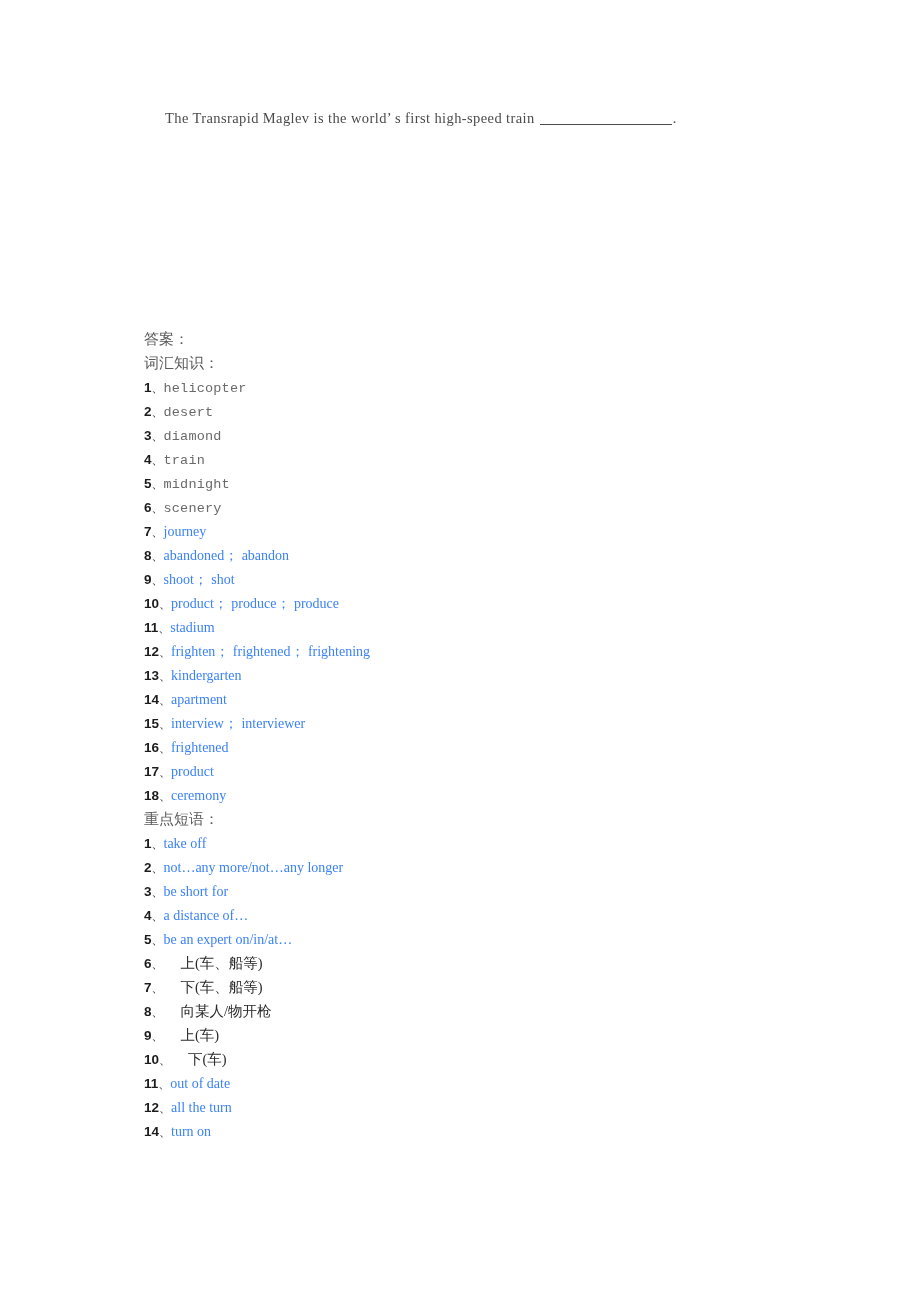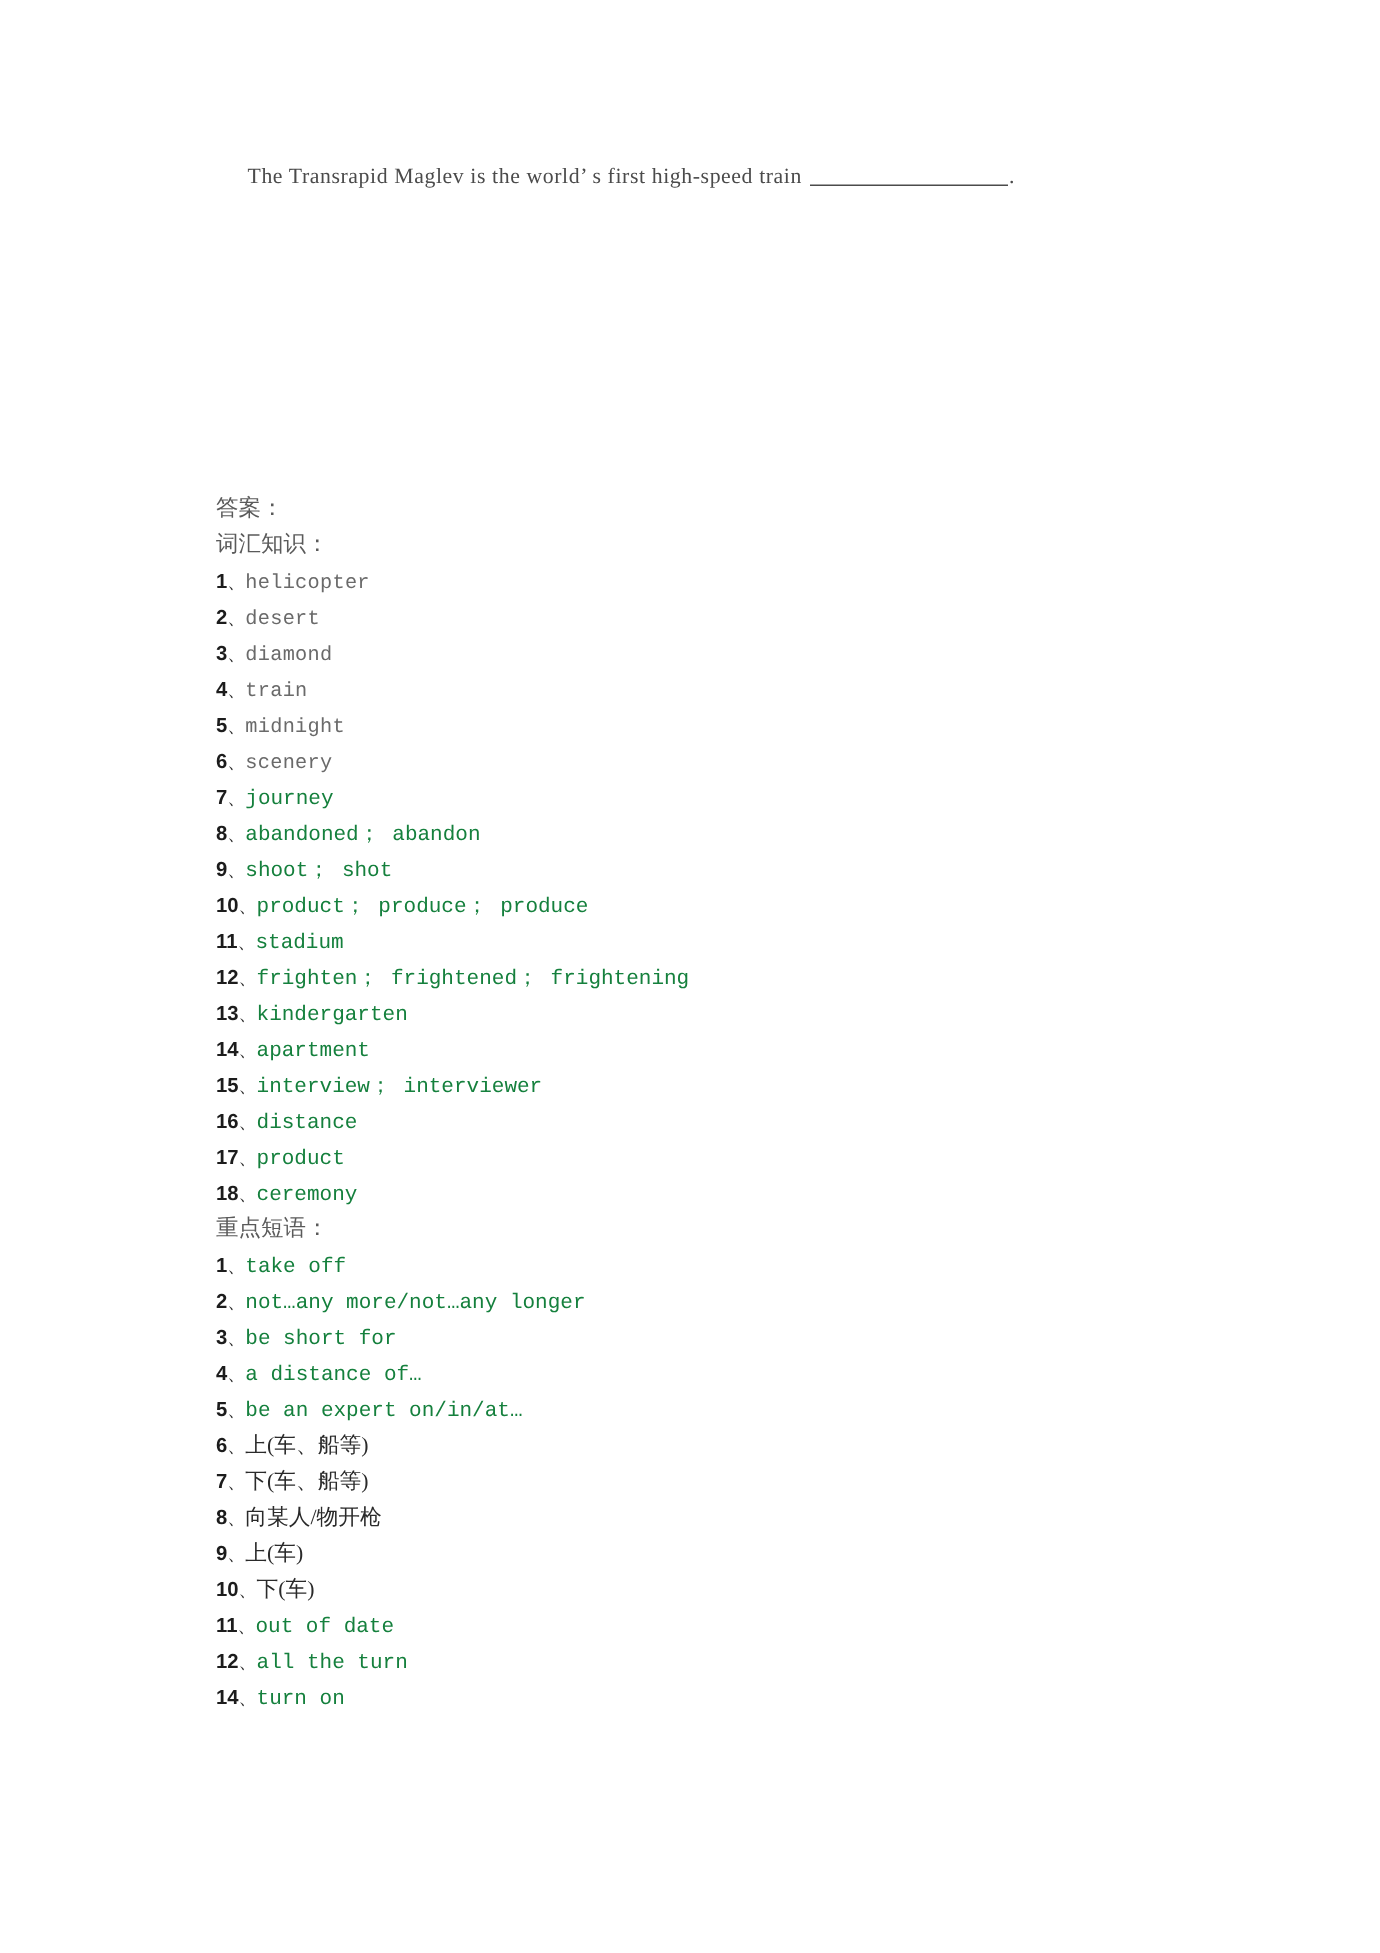--- a/index.html
+++ b/index.html
@@ -72,29 +72,30 @@
   }
   
   .item.serif .txt {
     font-family: "Liberation Mono", "DejaVu Sans Mono", monospace;
     font-size: 13.5px;
     color: #6a6a6a;
     letter-spacing: 0.2px;
   }
   
   .item.sans .txt {
-    font-family: Liberation Mono, monospace;
+    font-family: Liberation Serif, serif;
     font-size: 14px;
-    color: #15803d;
+    color: #3b82f6;
   }
   
   .item.cn .txt {
     font-family: "Liberation Serif", "DejaVu Serif", serif;
     font-size: 14.5px;
     color: #2a2a2a;
+    margin-left: 17px;
   }
 </style>
 </head>
 <body>
 
 <div class="question-line"><span>The Transrapid Maglev is the world’ s first high-speed train </span><span class="blank-rule"></span><span>.</span></div>
 
 <div class="answer-block">
   <div class="section-heading">答案：</div>
   <div>
@@ -107,21 +108,21 @@
       <div class="item serif"><span class="num">6</span><span class="sep">、</span><span class="txt">scenery</span></div>
       <div class="item sans"><span class="num">7</span><span class="sep">、</span><span class="txt">journey</span></div>
       <div class="item sans"><span class="num">8</span><span class="sep">、</span><span class="txt">abandoned； abandon</span></div>
       <div class="item sans"><span class="num">9</span><span class="sep">、</span><span class="txt">shoot； shot</span></div>
       <div class="item sans"><span class="num">10</span><span class="sep">、</span><span class="txt">product； produce； produce</span></div>
       <div class="item sans"><span class="num">11</span><span class="sep">、</span><span class="txt">stadium</span></div>
       <div class="item sans"><span class="num">12</span><span class="sep">、</span><span class="txt">frighten； frightened； frightening</span></div>
       <div class="item sans"><span class="num">13</span><span class="sep">、</span><span class="txt">kindergarten</span></div>
       <div class="item sans"><span class="num">14</span><span class="sep">、</span><span class="txt">apartment</span></div>
       <div class="item sans"><span class="num">15</span><span class="sep">、</span><span class="txt">interview； interviewer</span></div>
-      <div class="item sans"><span class="num">16</span><span class="sep">、</span><span class="txt">distance</span></div>
+      <div class="item sans"><span class="num">16</span><span class="sep">、</span><span class="txt">frightened</span></div>
       <div class="item sans"><span class="num">17</span><span class="sep">、</span><span class="txt">product</span></div>
       <div class="item sans"><span class="num">18</span><span class="sep">、</span><span class="txt">ceremony</span></div>
       <div class="section-heading">重点短语：</div>
       <div class="item sans"><span class="num">1</span><span class="sep">、</span><span class="txt">take off</span></div>
       <div class="item sans"><span class="num">2</span><span class="sep">、</span><span class="txt">not…any more/not…any longer</span></div>
       <div class="item sans"><span class="num">3</span><span class="sep">、</span><span class="txt">be short for</span></div>
       <div class="item sans"><span class="num">4</span><span class="sep">、</span><span class="txt">a distance of…</span></div>
       <div class="item sans"><span class="num">5</span><span class="sep">、</span><span class="txt">be an expert on/in/at…</span></div>
       <div class="item cn"><span class="num">6</span><span class="sep">、</span><span class="txt">上(车、船等)</span></div>
       <div class="item cn"><span class="num">7</span><span class="sep">、</span><span class="txt">下(车、船等)</span></div>

